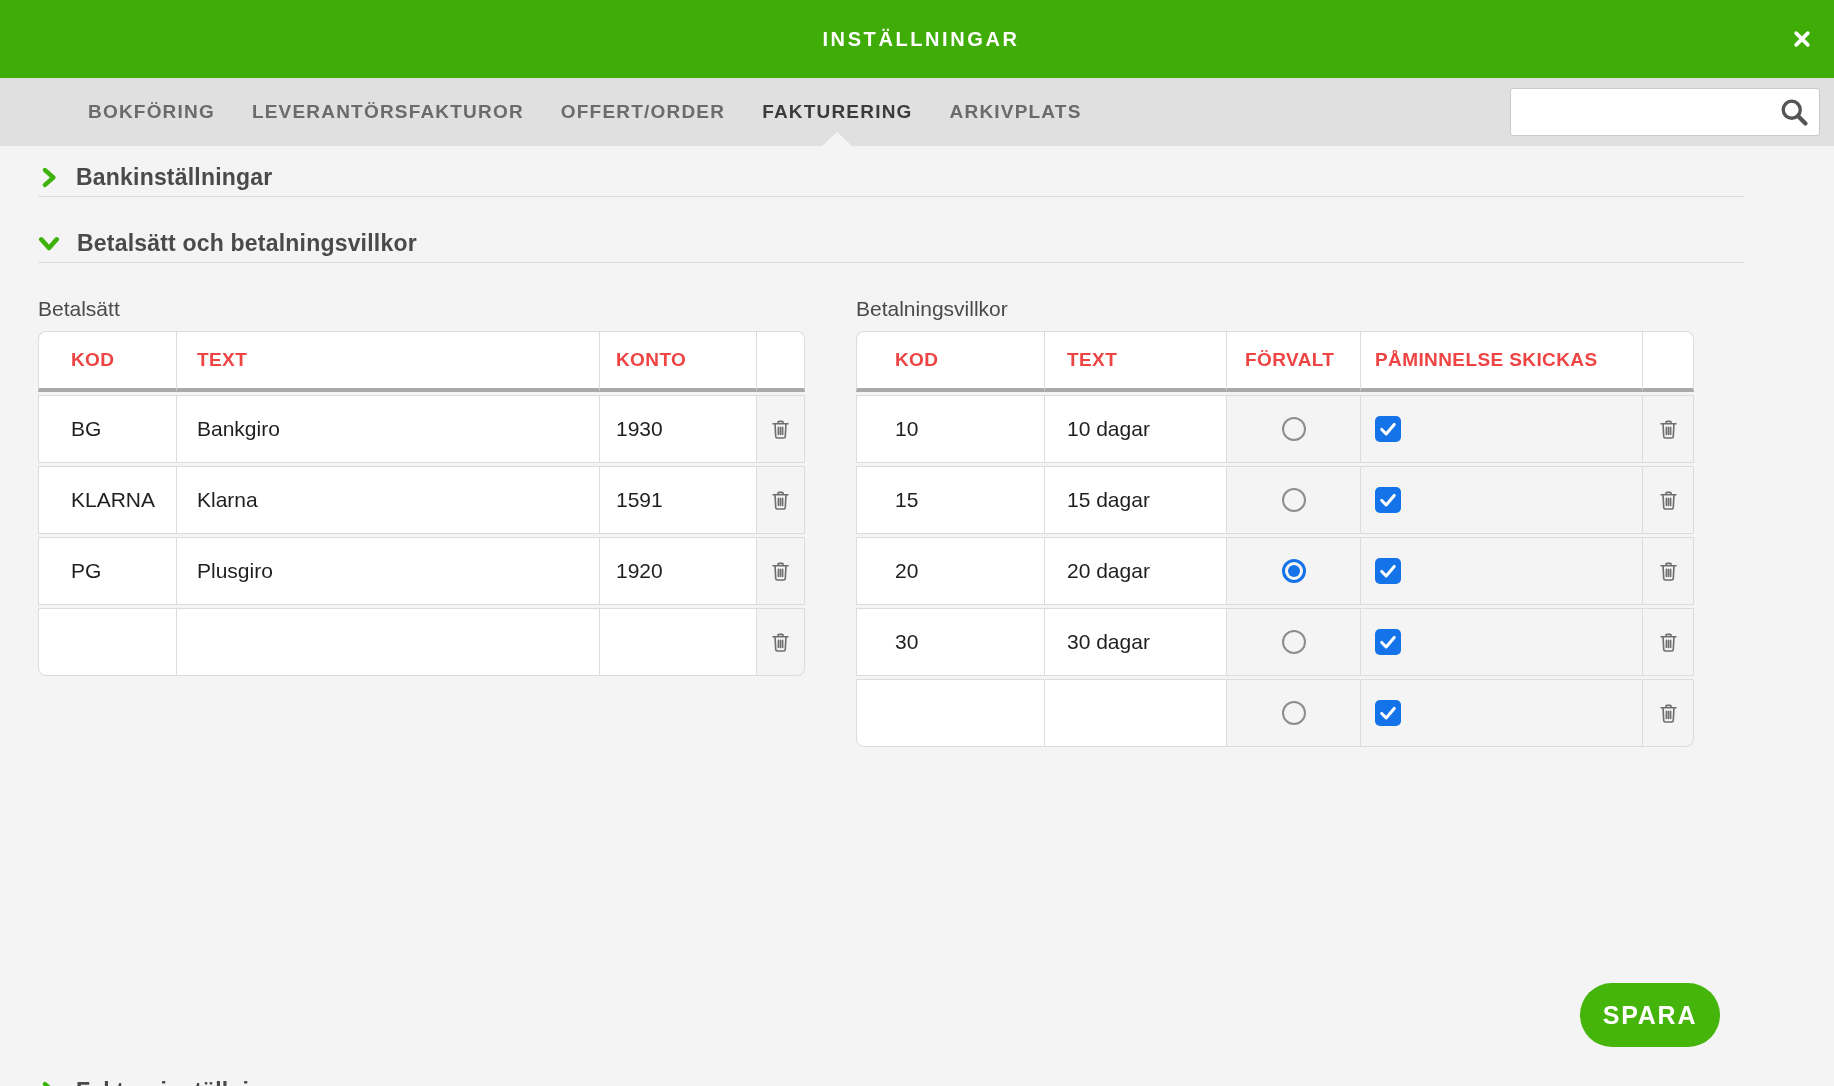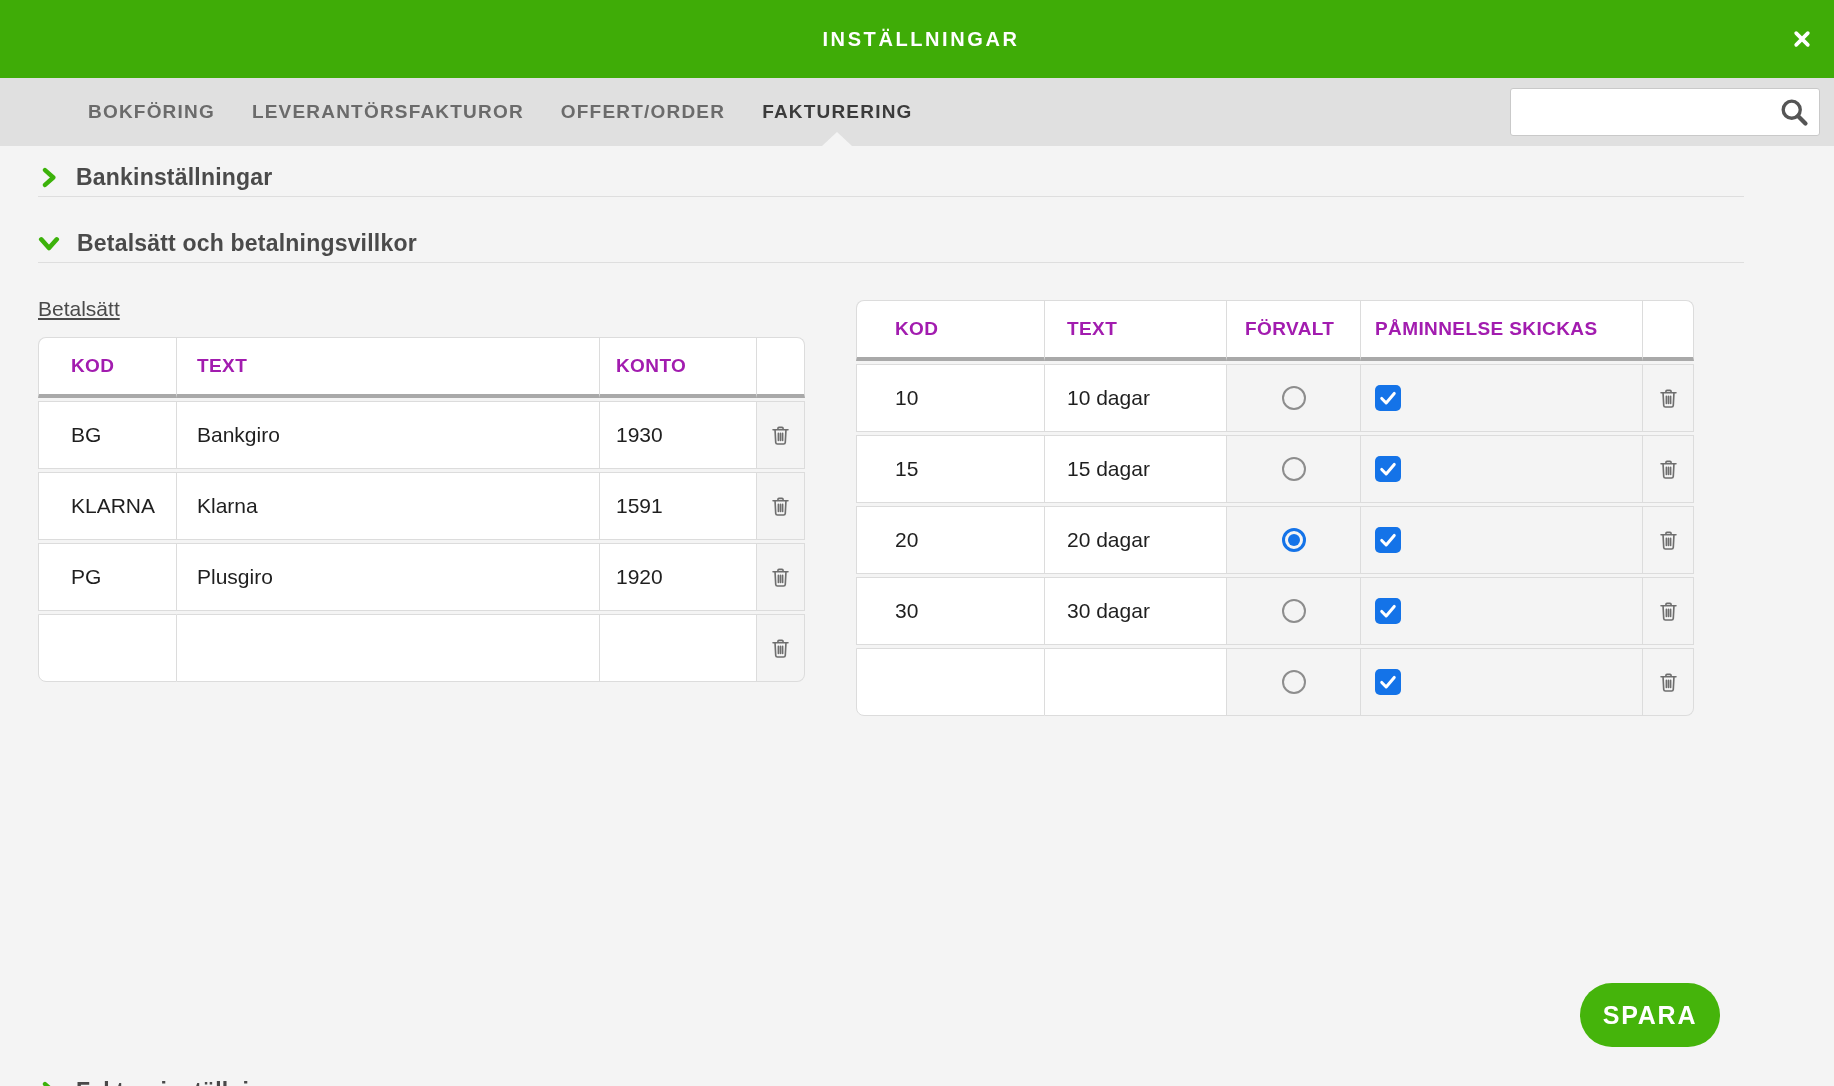--- a/index.html
+++ b/index.html
@@ -64,32 +64,32 @@
     display:flex;align-items:center;gap:17px;
     border-bottom:1px solid #DEDEDE;cursor:pointer;
   }
   .section-head .sec-label{
     font-size:23px;font-weight:700;color:#4A4A4A;letter-spacing:.2px;
   }
   .section-head.partial{border-bottom:none;}
 
   
   .panel{position:absolute;top:297px;}
-  .panel .table-label{font-size:21px;color:#4A4A4A;margin-bottom:13px;text-decoration:underline;}
+  .panel .table-label{font-size:21px;color:#4A4A4A;margin-bottom:7px;}
   table{border-collapse:separate;border-spacing:0 3px;table-layout:fixed;}
   th,td{
     box-sizing:border-box;
     border:1px solid #DCDCDC;border-left:none;
     overflow:hidden;white-space:nowrap;
   }
   th:first-child,td:first-child{border-left:1px solid #DCDCDC;}
   thead th{
     background:#fff;height:61px;
     border-bottom:4px solid #A9A9A9;
-    font-size:19px;font-weight:700;color:#a21caf;letter-spacing:.4px;
+    font-size:19px;font-weight:700;color:#ef4444;letter-spacing:.4px;
     text-align:left;vertical-align:middle;
   }
   thead th:first-child{border-top-left-radius:8px;}
   thead th:last-child{border-top-right-radius:8px;}
   tbody tr:last-child td:first-child{border-bottom-left-radius:8px;}
   tbody tr:last-child td:last-child{border-bottom-right-radius:8px;}
   td{height:68px;font-size:21px;color:#1F1F1F;vertical-align:middle;background:transparent;}
   td.edit{background:#fff;cursor:text;}
   .pl32{padding-left:32px;} .pl20{padding-left:20px;} .pl16{padding-left:16px;}
   .pl38{padding-left:38px;} .pl22{padding-left:22px;} .pl18{padding-left:18px;} .pl14{padding-left:14px;}
@@ -139,20 +139,21 @@
       </span>
     </button>
   </div>
 
   <div class="tabbar">
     <div id="tabs" style="display:flex;align-items:stretch;">
         <div class="tab">BOKFÖRING</div>
         <div class="tab">LEVERANTÖRSFAKTUROR</div>
         <div class="tab">OFFERT/ORDER</div>
         <div class="tab active">FAKTURERING</div>
+        <div class="tab">ARKIVPLATS</div>
       </div>
     <div class="searchbox">
       <input type="text" value="" placeholder="" style="">
       <span class="mag">
         <svg width="32" height="32" viewBox="0 0 24 24">
           <circle cx="10.3" cy="10.3" r="6.4" fill="none" stroke="#555555" stroke-width="2.5"></circle>
           <line x1="15" y1="15" x2="20.6" y2="20.6" stroke="#555555" stroke-width="3.2" stroke-linecap="round"></line>
         </svg>
       </span>
     </div>
@@ -248,20 +249,21 @@
                   </svg>
                 </span>
               </button>
             </td>
           </tr>
         </tbody>
     </table>
   </div>
 
   <div class="panel" style="left:856px;width:838px;">
+    <div class="table-label">Betalningsvillkor</div>
     <table id="t-villkor" style="width:838px;">
       <colgroup>
           <col style="width:189px">
           <col style="width:182px">
           <col style="width:134px">
           <col style="width:282px">
           <col style="width:51px">
         </colgroup>
       <thead>
           <tr id="villkor-head">

